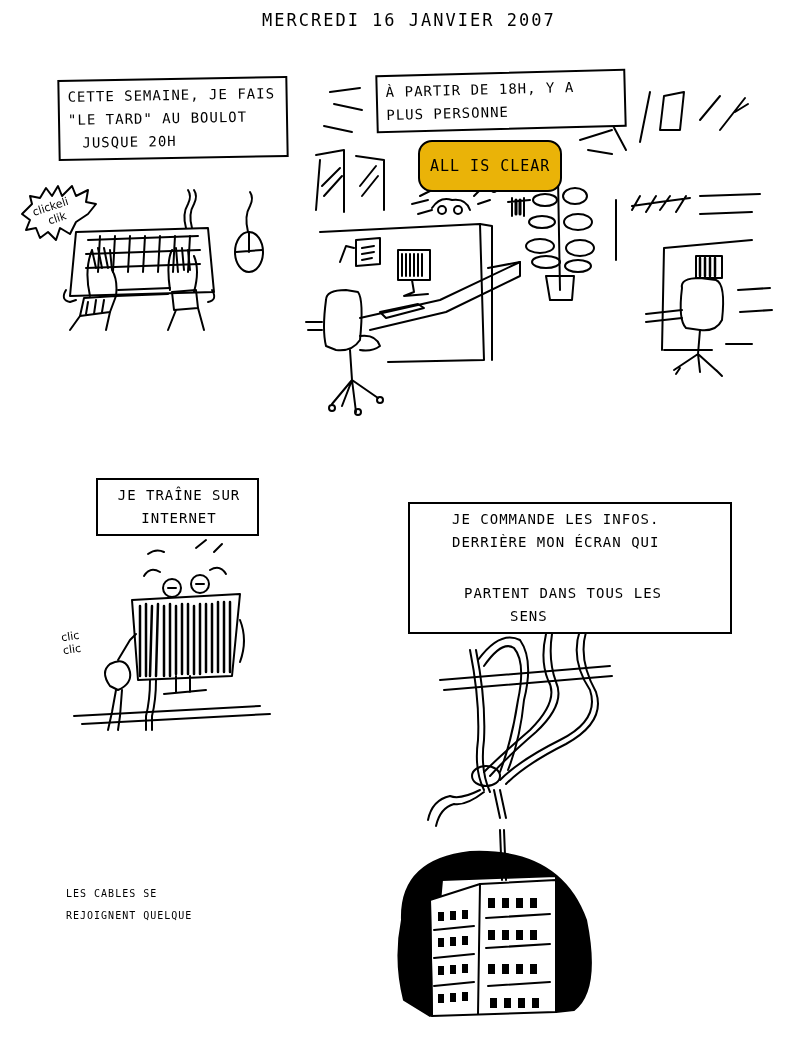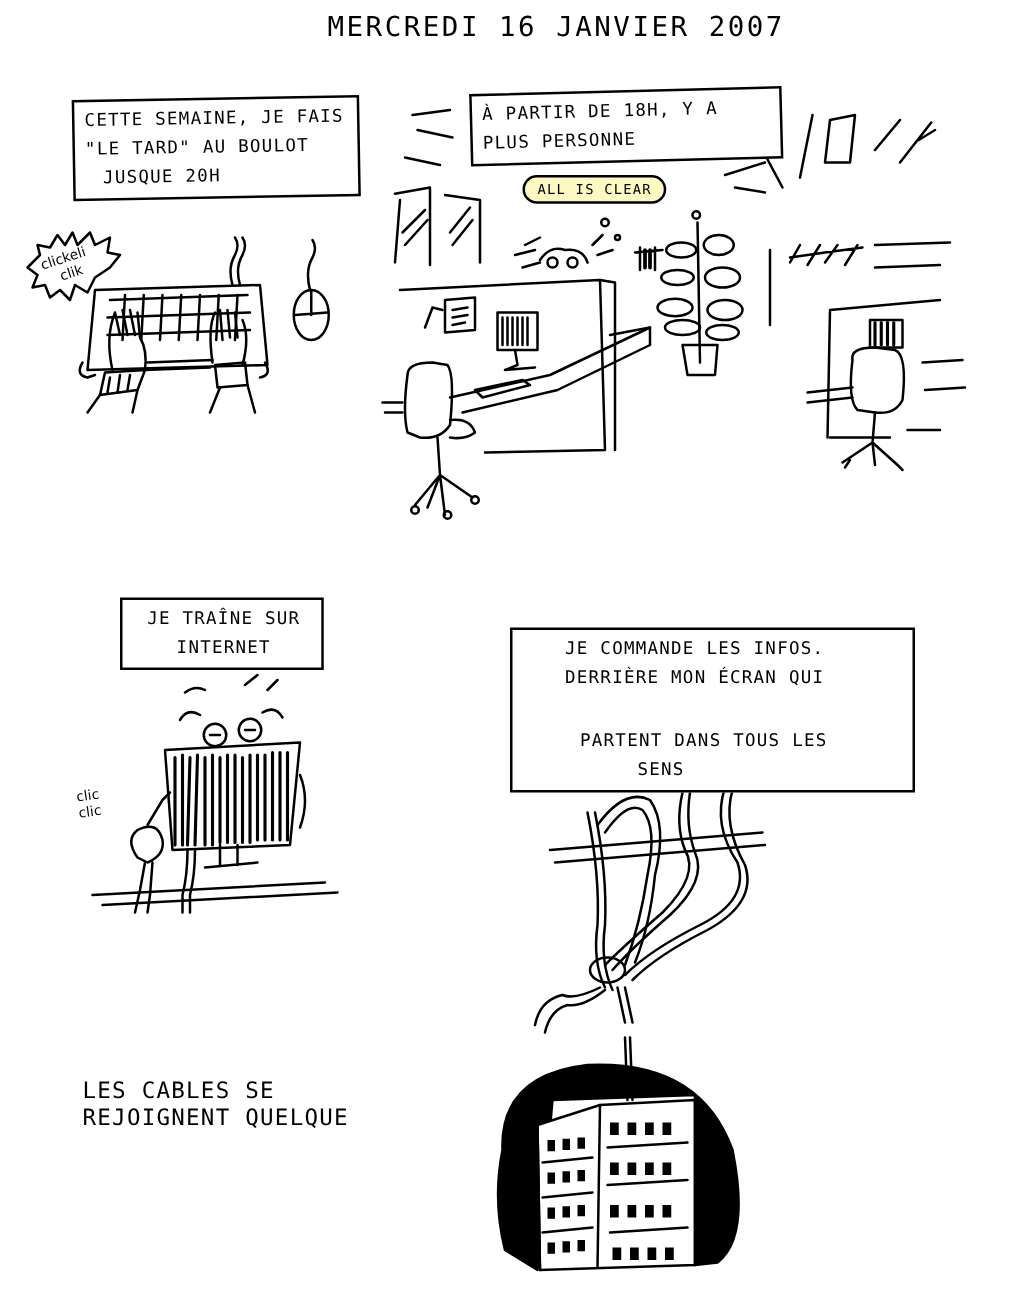--- a/index.html
+++ b/index.html
@@ -1,25 +1,25 @@
 <!DOCTYPE html>
 <html><head>
 <meta charset="utf-8">
 <style>
   html, body { margin: 0; padding: 0; background: #ffffff; }
   body { width: 809px; height: 1042px; position: relative; overflow: hidden;
          font-family: "DejaVu Sans", sans-serif; color: #000; }
   .hand { font-family: "DejaVu Sans Mono", monospace; text-transform: uppercase; letter-spacing: 1px; }
-  .title { position: absolute; left: 262px; top: 10px; font-size: 22px; letter-spacing: 2px; }
+  .title { position: absolute; left: 262px; top: 10px; font-size: 17px; letter-spacing: 2px; }
   .box { position: absolute; border: 2px solid #000; background: #fff; font-size: 14px; line-height: 23px; padding: 4px 8px; }
   .box .line { display: block; white-space: nowrap; }
-  .caption { position: absolute; font-size: 18px; line-height: 22px; }
+  .caption { position: absolute; font-size: 10px; line-height: 22px; margin-top: 21px; }
   .sfx { position: absolute; font-size: 11px; line-height: 13px; font-family: "DejaVu Sans", sans-serif; }
   svg.art { position: absolute; left: 0; top: 0; }
-  .thought { position: absolute; font-size: 11px; padding: 3px 10px; border: 2px solid #000; border-radius: 14px; background: #fef9c3; }
+  .thought { position: absolute; font-size: 15px; padding: 15px 10px; border: 2px solid #000; border-radius: 14px; background: #eab308; }
 </style>
 </head>
 <body>
 
 <svg class="art" width="809" height="1042" viewBox="0 0 809 1042" fill="none" stroke="#000" stroke-width="2" stroke-linecap="round" stroke-linejoin="round">
 
   <g>
     <path d="M76 232 L208 228 L214 292 L70 296 Z"></path>
     <path d="M88 240 L198 236 M86 254 L200 250 M86 268 L200 264"></path>
     <path d="M100 236 L98 272 M115 236 L113 272 M130 236 L128 272 M145 236 L143 272 M160 236 L158 272 M175 236 L173 272 M190 236 L188 272"></path>

